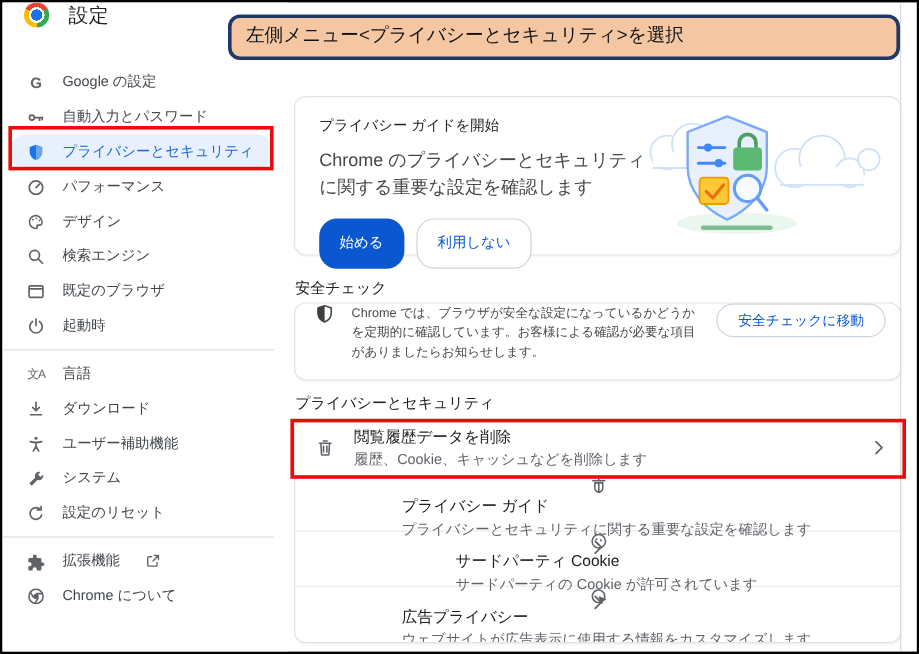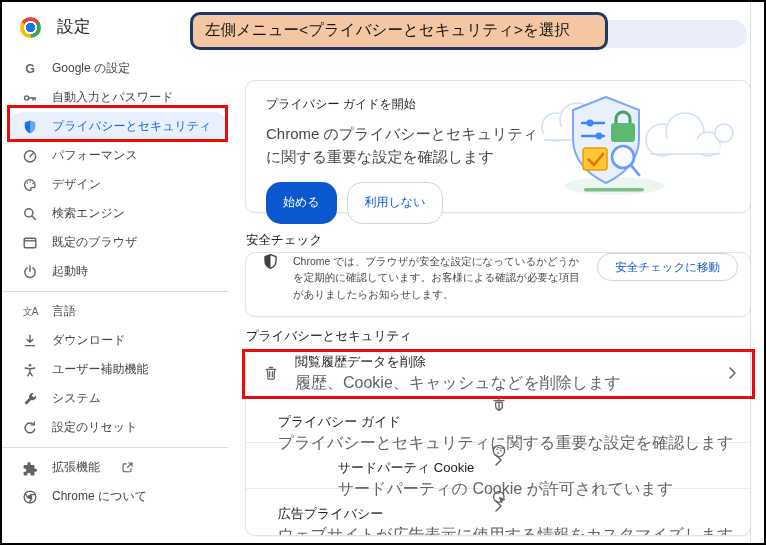--- a/index.html
+++ b/index.html
@@ -19,21 +19,21 @@
   .gutter-line {
     position: absolute; left: 748px; top: 0; bottom: 0;
     width: 1px; background: #d9dde2;
   }
   
   .sidebar {
     position: absolute; left: 0; top: 0; bottom: 0; width: 238px;
     background: #fff;
   }
   .sidebar-header {
-    height: 50px; display: flex; align-items: center;
+    height: 50px; display: flex; align-items: flex-start;
     padding-left: 18px; gap: 16px;
   }
   .chrome-logo {
     width: 21px; height: 21px; border-radius: 50%;
     background:
       radial-gradient(circle at center, #1a73e8 0 31%, #fff 32% 44%, rgba(0,0,0,0) 45%),
       conic-gradient(from -60deg, #ea4335 0 120deg, #34a853 120deg 240deg, #fbbc04 240deg 360deg);
   }
   .page-title { font-size: 16.5px; color: #202124; letter-spacing: .5px; }
   .nav { padding-top: 2px; }
@@ -57,21 +57,21 @@
   .anno { position: absolute; border: 3px solid #e80c0c; z-index: 30; pointer-events: none; }
   .anno-sidebar { left: 5px; top: 103px; width: 221px; height: 37px; }
   .anno-row { left: 240px; top: 347px; width: 513px; height: 50px; }
   
   .search-pill {
     position: absolute; left: 453px; top: 18px; width: 292px; height: 28px;
     border-radius: 14px; background: #e9eef8; z-index: 1;
   }
   
   .callout {
-    position: absolute; left: 188px; top: 10px; width: 418px;
+    position: absolute; left: 188px; top: 10px; width: 560px;
     background: #f4c7a2; border: 3px solid #1f3864; border-radius: 10px;
     padding: 4px 12px 6px 12px; z-index: 2;
     font-size: 15.5px; line-height: 1.42; color: #111;
   }
   
   .card {
     position: absolute; background: #fff;
     border: 1px solid #e0e3e7; border-radius: 10px;
     box-shadow: 0 1px 2px rgba(60,64,67,.06);
   }
@@ -103,21 +103,21 @@
   
   .list-card { left: 243px; top: 347px; width: 506px; height: 187px; overflow: hidden; }
   .list-row {
     height: 46px; display: flex; align-items: center; padding: 0 14px 0 15px;
     cursor: pointer;
   }
   .list-row + .list-row { border-top: 1px solid #e9ebee; flex-direction: column; }
   .row-icon { width: 20px; color: #5f6368; display: flex; justify-content: center; flex: none; }
   .row-text { flex: 1; margin-left: 14px; }
   .row-title { font-size: 13px; color: #202124; }
-  .row-sub { font-size: 16px; color: #5f6368; margin-top: 2px; }
+  .row-sub { font-size: 12px; color: #5f6368; margin-top: 2px; }
   .chevron { color: #5f6368; display: flex; flex: none; }
   svg { display: block; }
 </style>
 </head>
 <body>
 
 <div class="frame">
 
   <div class="search-pill"></div>
 

